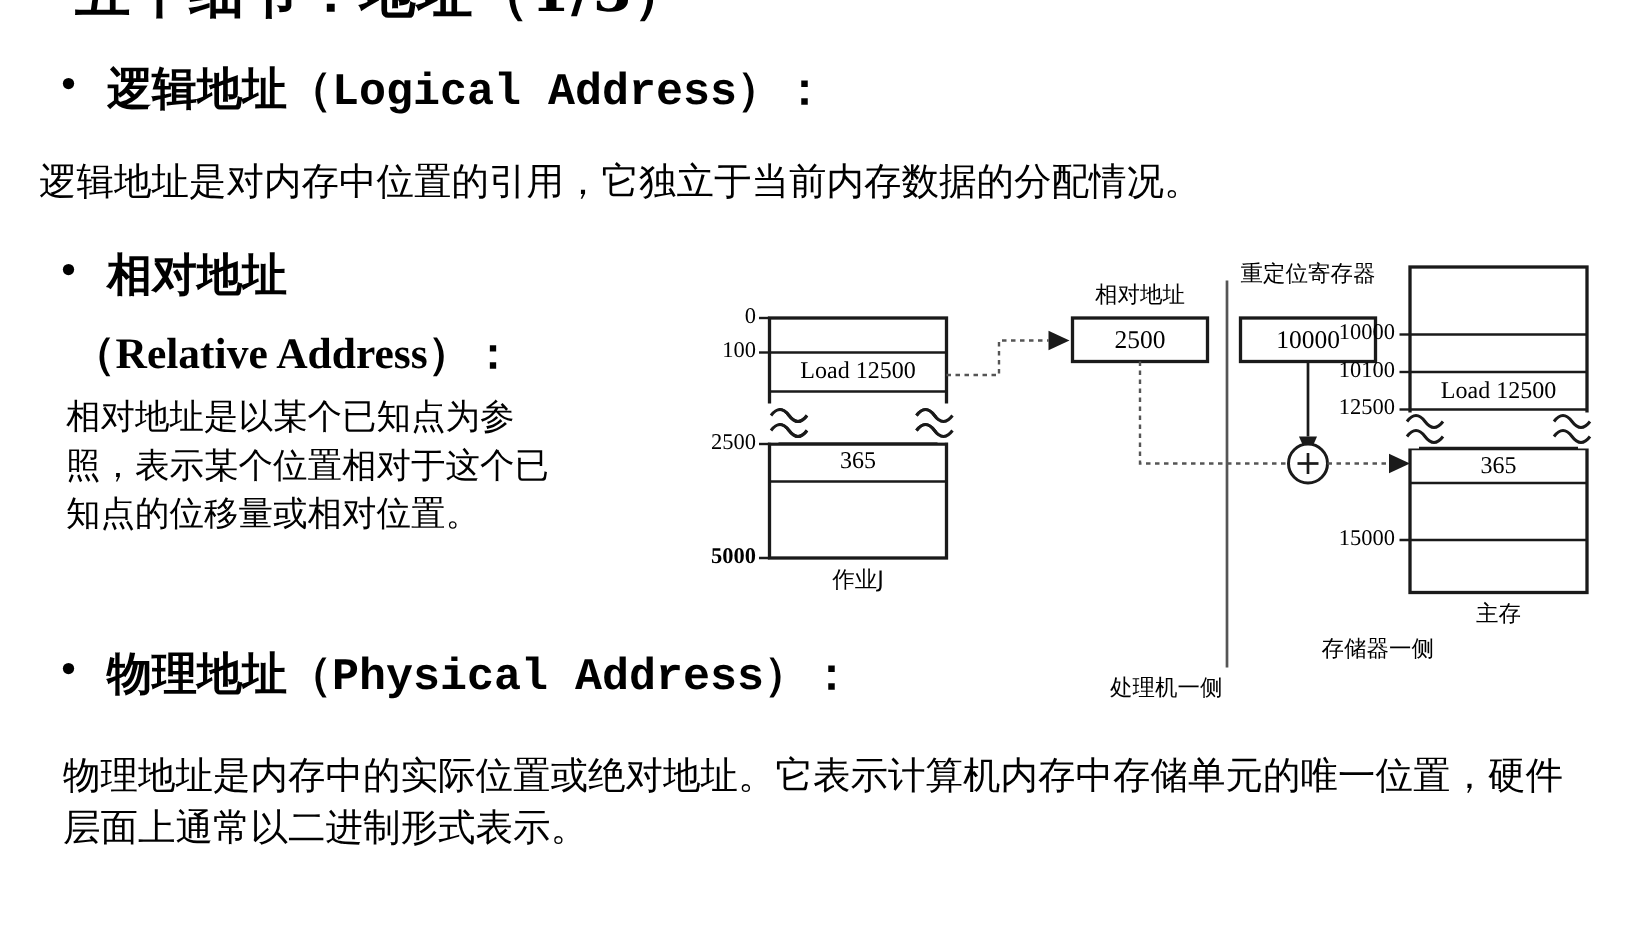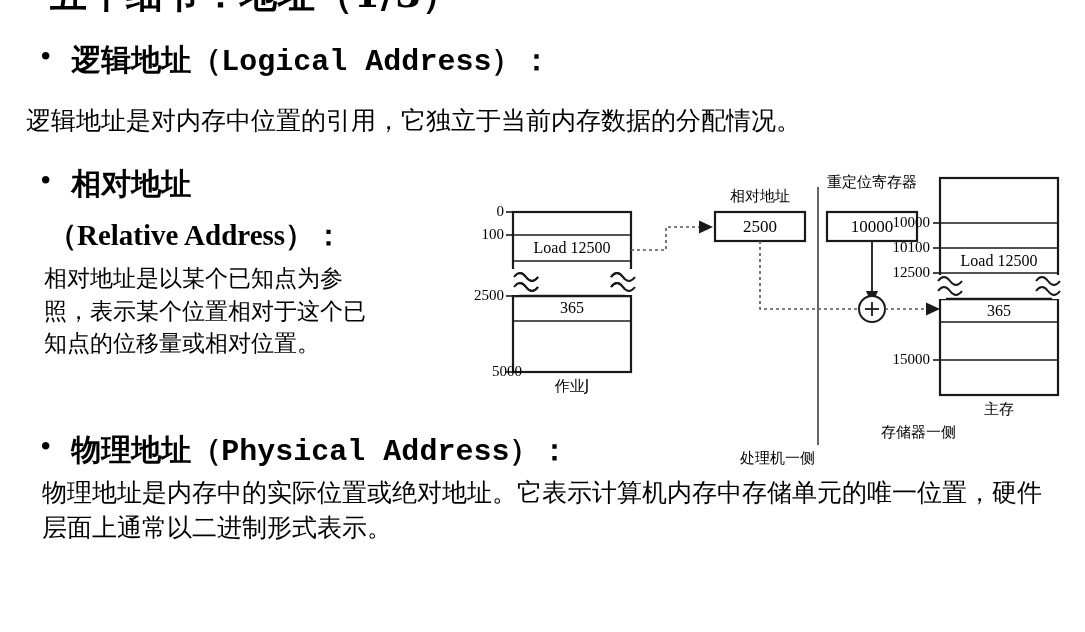--- a/index.html
+++ b/index.html
@@ -122,21 +122,21 @@
     <span class="bullet-dot">•</span>
     <span class="bullet-head">相对地址</span>
   </div>
   <div id="b2-body" style="left:44px; top:262px;">相对地址是以某个已知点为参照，表示某个位置相对于这个已知点的位移量或相对位置。</div>
   <div id="b2-head2" style="left:48px; top:216px;">（Relative Address）：</div>
 
   <div class="bullet-row" id="b3" style="left:38px; top:434px;">
     <span class="bullet-dot">•</span>
     <span class="bullet-head"><span class="cjk">物理地址</span><span class="lat">（Physical Address）：</span></span>
   </div>
-  <div class="body-text wrap" id="b3-body" style="left:42px; top:476px; width:1010px;">物理地址是内存中的实际位置或绝对地址。它表示计算机内存中存储单元的唯一位置，硬件层面上通常以二进制形式表示。</div>
+  <div class="body-text wrap" id="b3-body" style="left:42px; top:500px; width:1010px;">物理地址是内存中的实际位置或绝对地址。它表示计算机内存中存储单元的唯一位置，硬件层面上通常以二进制形式表示。</div>
 
   <div class="diagram">
 
     <svg class="dg" width="615" height="290" viewBox="0 0 615 290">
 
       <rect x="43" y="47" width="118" height="160" fill="#ffffff" stroke="#1a1a1a" stroke-width="2.2"></rect>
 
       <line x1="43" y1="70" x2="161" y2="70" stroke="#1a1a1a" stroke-width="1.6"></line>
       <line x1="43" y1="96" x2="161" y2="96" stroke="#1a1a1a" stroke-width="1.6"></line>
       <line x1="43" y1="131" x2="161" y2="131" stroke="#1a1a1a" stroke-width="2.4"></line>
@@ -198,21 +198,21 @@
 
       <line x1="463" y1="58" x2="470" y2="58" stroke="#1a1a1a" stroke-width="1.6"></line>
       <line x1="463" y1="83" x2="470" y2="83" stroke="#1a1a1a" stroke-width="1.6"></line>
       <line x1="463" y1="108" x2="470" y2="108" stroke="#1a1a1a" stroke-width="1.6"></line>
       <line x1="463" y1="195" x2="470" y2="195" stroke="#1a1a1a" stroke-width="1.6"></line>
     </svg>
 
     <div class="dg-label r" style="left:0px; top:38px; width:34px;">0</div>
     <div class="dg-label r" style="left:0px; top:61px; width:34px;">100</div>
     <div class="dg-label r" style="left:0px; top:122px; width:34px;">2500</div>
-    <div class="dg-label r" style="left:18px; top:198px; width:34px;">5000</div>
+    <div class="dg-label r" style="left:0px; top:198px; width:34px;font-weight:bold;">5000</div>
 
     <div class="dg-cell-text" style="left:43px; top:74px; width:118px;">Load 12500</div>
     <div class="dg-cell-text" style="left:43px; top:134px; width:118px;">365</div>
     <div class="dg-cap" style="left:43px; top:212px; width:118px;">作业J</div>
 
     <div class="dg-cap" style="left:245px; top:22px; width:90px;">相对地址</div>
     <div class="dg-box-text" style="left:245px; top:52px; width:90px;">2500</div>
 
     <div class="dg-cap" style="left:337px; top:8px; width:130px;">重定位寄存器</div>
     <div class="dg-box-text" style="left:357px; top:52px; width:90px;">10000</div>

